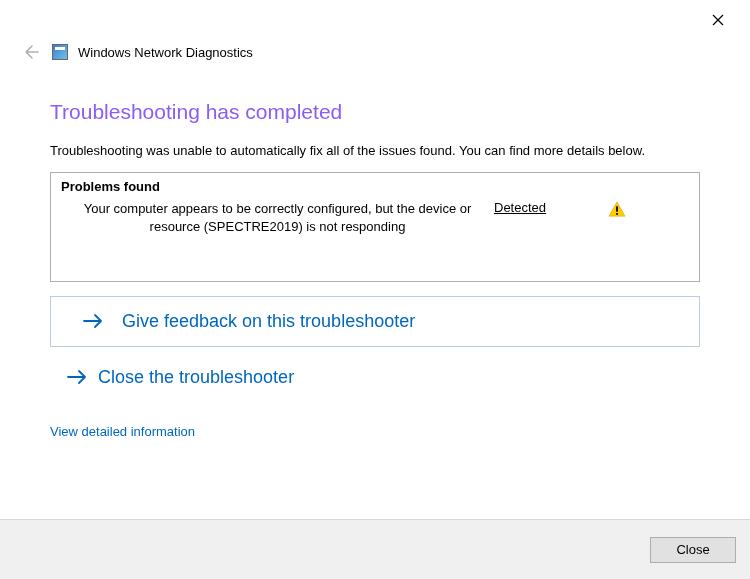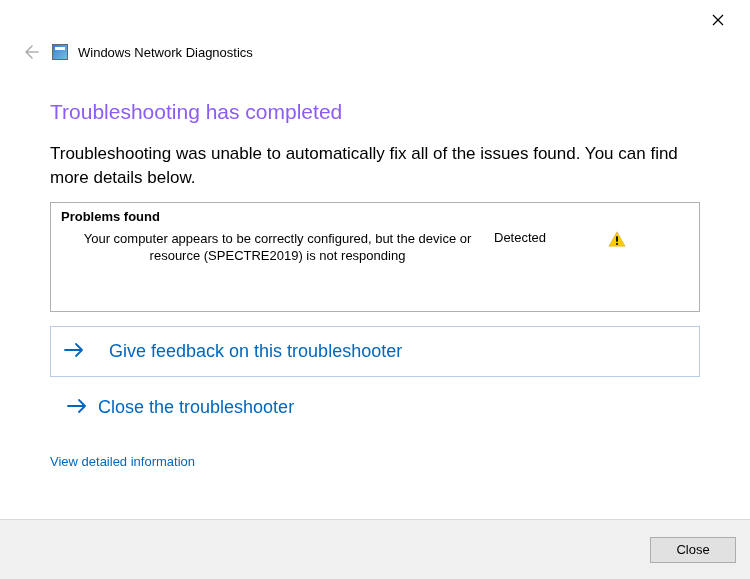--- a/index.html
+++ b/index.html
@@ -66,21 +66,21 @@
     .content {
       padding: 30px 50px 0 50px;
     }
     .main-heading {
       font-size: 21px;
       color: #8b5cf6;
       font-weight: normal;
       margin-bottom: 18px;
     }
     .subtext {
-      font-size: 17px;
+      font-size: 13px;
       color: #000;
       margin-bottom: 12px;
       line-height: 1.4;
     }
     .problems-box {
       border: 1px solid #b0b0b0;
       padding: 6px 10px 30px 10px;
       margin-bottom: 14px;
       min-height: 110px;
     }
@@ -98,34 +98,35 @@
     .problem-desc {
       flex: 1;
       line-height: 1.35;
       font-size: 13px;
       max-width: 405px;
       text-align: center;
     }
     .problem-status {
       font-size: 13px;
       width: 100px;
+      text-decoration: underline;
     }
     .warn-icon {
       width: 18px;
       height: 18px;
       flex-shrink: 0;
     }
     .option-box {
       border: 1px solid #b8cce4;
-      padding: 14px 12px;
+      padding: 14px 31px;
       margin-bottom: 6px;
       cursor: pointer;
       display: flex;
       align-items: center;
-      gap: 24px;
+      gap: 18px;
     }
     .option-plain {
       border: none;
       padding: 14px 16px;
       cursor: pointer;
       display: flex;
       align-items: center;
       gap: 10px;
     }
     .arrow-right {

